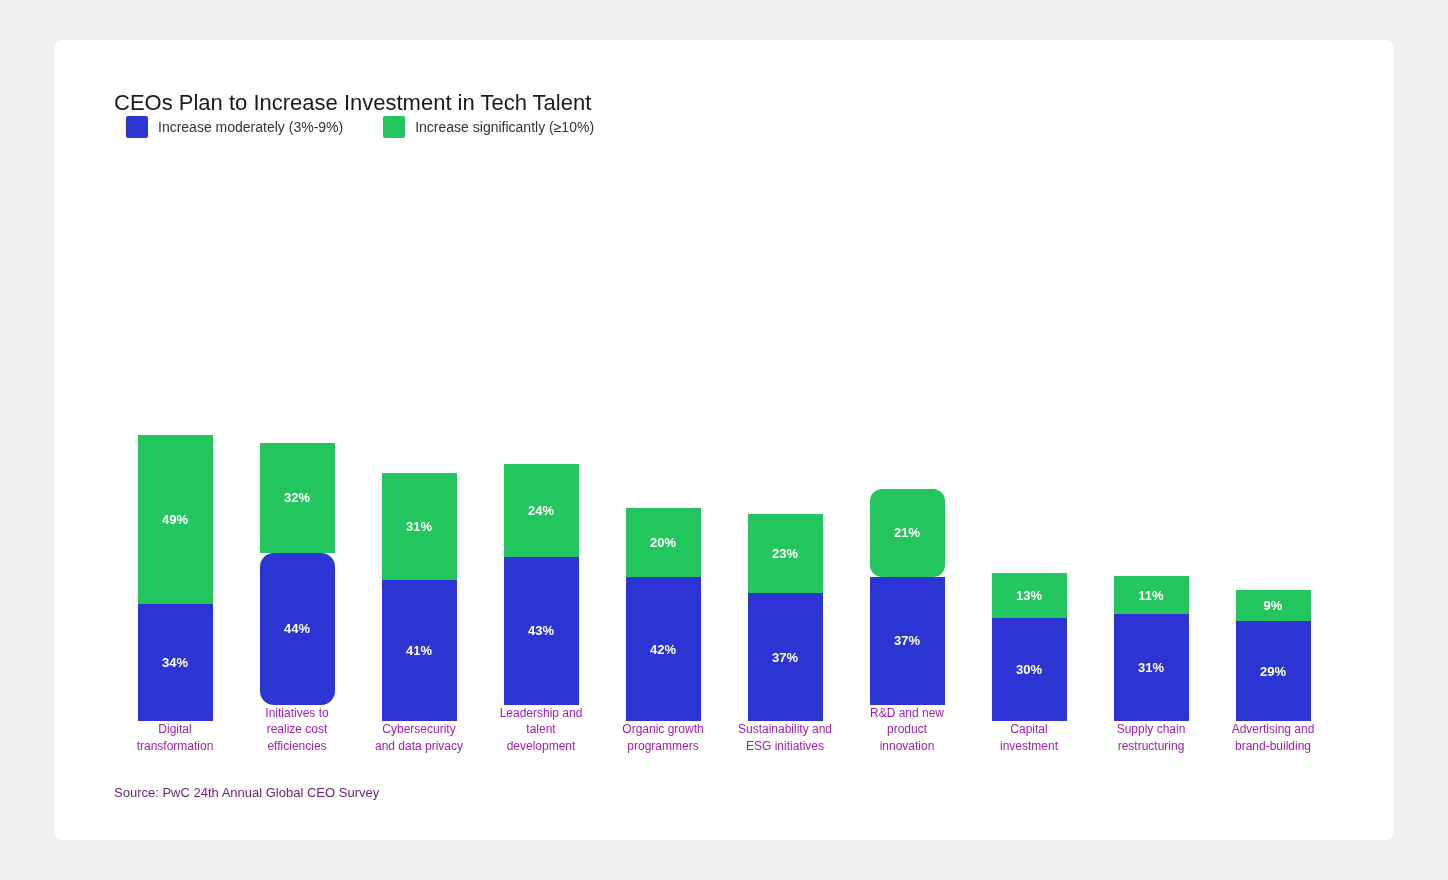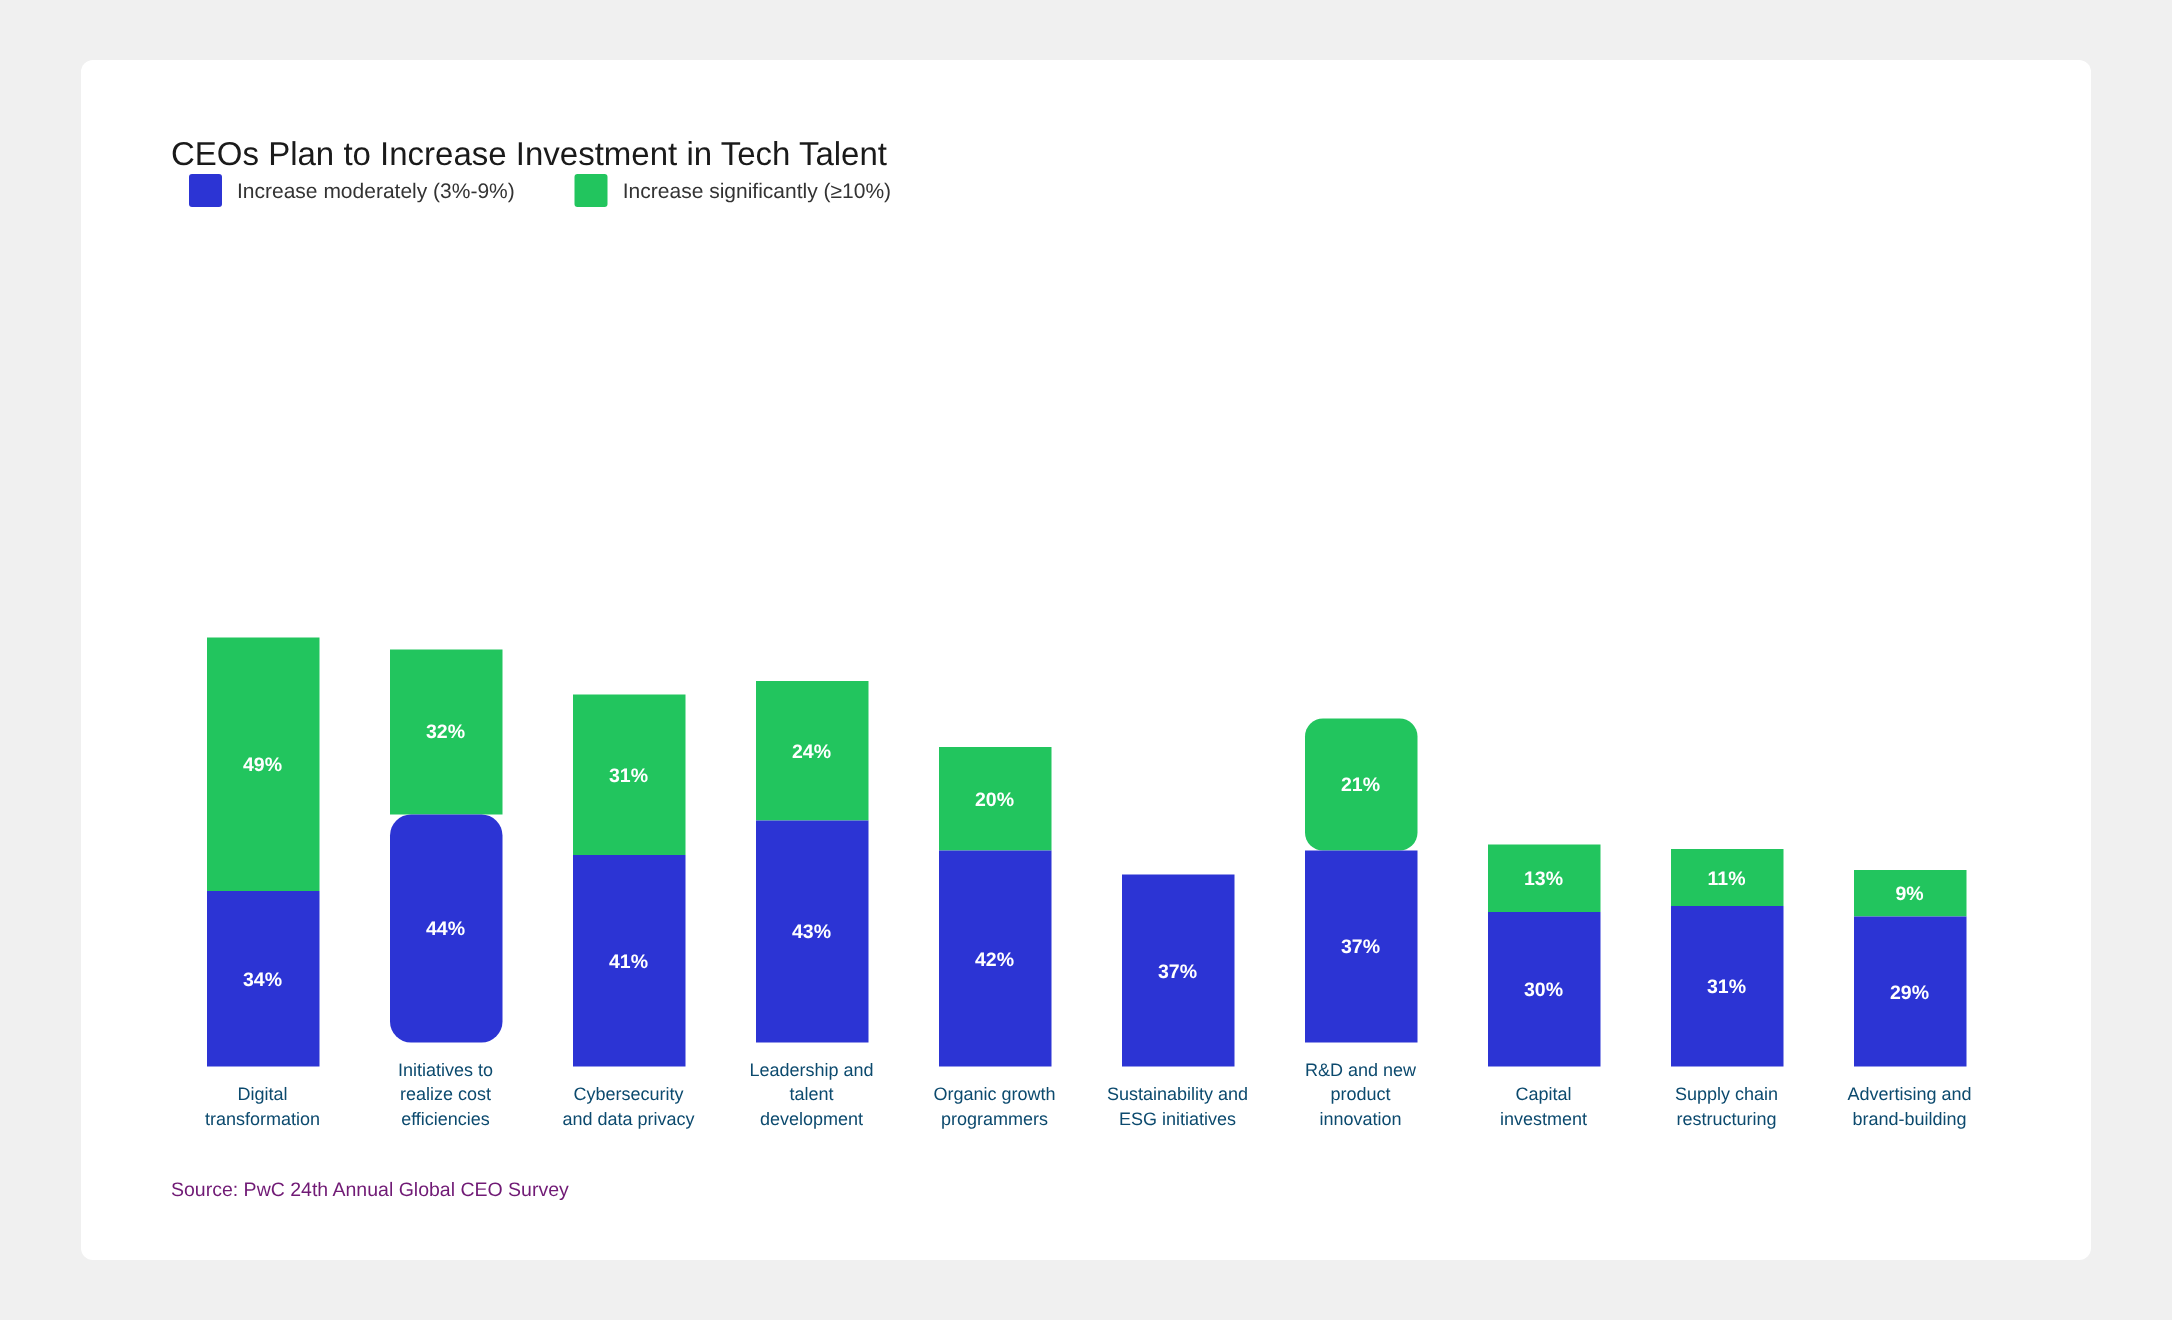--- a/index.html
+++ b/index.html
@@ -80,22 +80,22 @@
     }
     .bar-segment.moderate {
       background: #2c34d4;
     }
     .bar-segment.significant {
       background: #22c55e;
     }
     .bar-label {
       text-align: center;
       font-size: 12px;
-      color: #0c4a6e;
-      margin-top: 10px;
+      color: #a21caf;
+      margin-top: 0;
       line-height: 1.4;
       width: 95px;
     }
     .source {
       margin-top: 30px;
       font-size: 13px;
       color: #701a75;
     }
   </style>
 </head>
@@ -156,20 +156,21 @@
           <div class="bar-stack">
             <div class="bar-segment significant" style="height: 69px;">20%</div>
             <div class="bar-segment moderate" style="height: 144px;">42%</div>
           </div>
           <div class="bar-label">Organic
 growth
 programmers</div>
         </div>
         <div class="bar-group">
           <div class="bar-stack">
+            <div class="bar-segment significant" style="height: 79px;">23%</div>
             <div class="bar-segment moderate" style="height: 128px;">37%</div>
           </div>
           <div class="bar-label">Sustainability
 and ESG
 initiatives</div>
         </div>
         <div class="bar-group">
           <div class="bar-stack">
             <div class="bar-segment significant" style="height: 88px; border-radius: 12px;">21%</div>
             <div class="bar-segment moderate" style="height: 128px;">37%</div>

